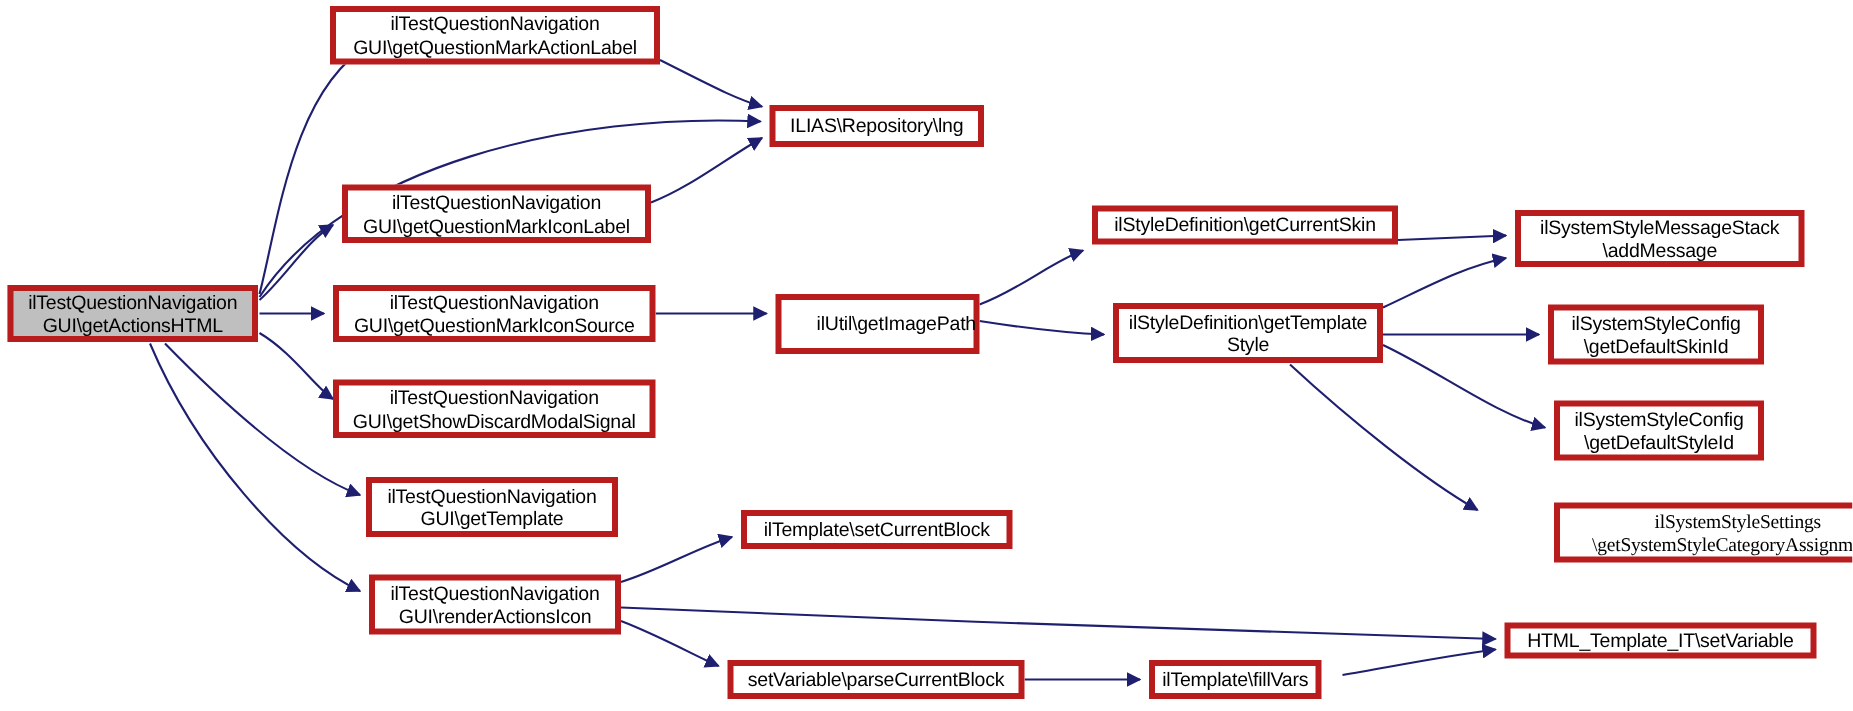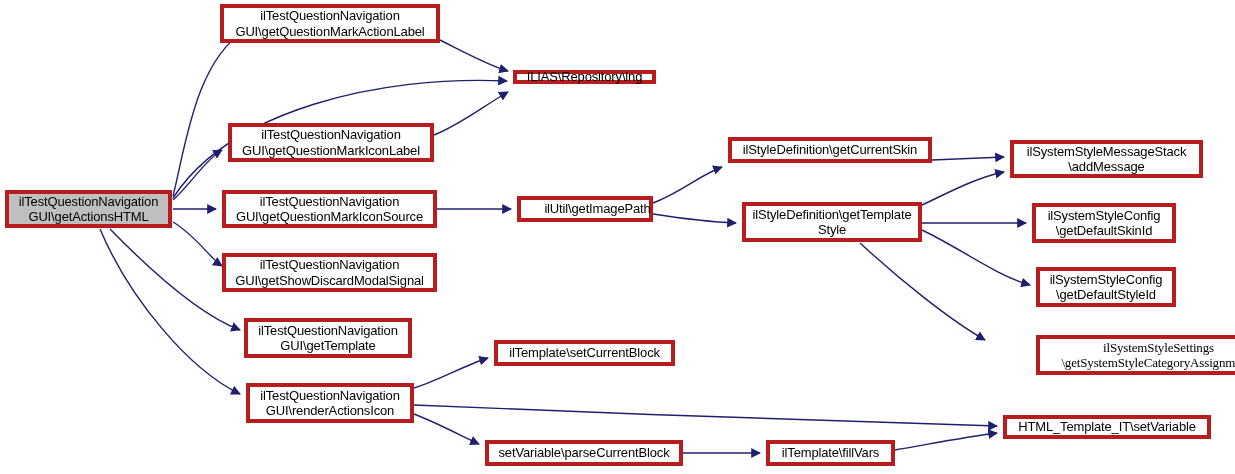--- a/index.html
+++ b/index.html
@@ -78,42 +78,42 @@
         <path d="M 683 453 L 760 453" fill="none" stroke="#1f1f70" stroke-width="1.4" marker-end="url(#arrow)"></path>
         <path d="M 895 450 C 930 444, 965 437, 997 433" fill="none" stroke="#1f1f70" stroke-width="1.4" marker-end="url(#arrow)"></path>
       </g>
   </svg>
 
   <div id="nodes">
       <div class="node highlight" style="left: 5px; top: 190px; width: 167px; height: 38px;">ilTestQuestionNavigation
 GUI\getActionsHTML</div>
       <div class="node" style="left: 220px; top: 4px; width: 220px; height: 39px;">ilTestQuestionNavigation
 GUI\getQuestionMarkActionLabel</div>
-      <div class="node" style="left: 513px; top: 70px; width: 143px; height: 14px;">ILIAS\Repository\lng</div>
+      <div class="node" style="left: 513px; top: 70px; width: 143px; height: 28px;">ILIAS\Repository\lng</div>
       <div class="node" style="left: 228px; top: 123px; width: 206px; height: 39px;">ilTestQuestionNavigation
 GUI\getQuestionMarkIconLabel</div>
       <div class="node" style="left: 222px; top: 190px; width: 215px; height: 38px;">ilTestQuestionNavigation
 GUI\getQuestionMarkIconSource</div>
       <div class="node" style="left: 222px; top: 253px; width: 215px; height: 39px;">ilTestQuestionNavigation
 GUI\getShowDiscardModalSignal</div>
       <div class="node" style="left: 244px; top: 318px; width: 168px; height: 40px;">ilTestQuestionNavigation
 GUI\getTemplate</div>
       <div class="node" style="left: 246px; top: 383px; width: 168px; height: 40px;">ilTestQuestionNavigation
 GUI\renderActionsIcon</div>
-      <div class="node" style="left: 517px; top: 196px; width: 136px; height: 26px; padding-left: 25px;">ilUtil\getImagePath</div>
+      <div class="node" style="left: 517px; top: 196px; width: 136px; height: 40px; padding-left: 25px;">ilUtil\getImagePath</div>
       <div class="node" style="left: 728px; top: 137px; width: 204px; height: 26px;">ilStyleDefinition\getCurrentSkin</div>
       <div class="node" style="left: 742px; top: 202px; width: 180px; height: 40px;">ilStyleDefinition\getTemplate
 Style</div>
       <div class="node" style="left: 1010px; top: 140px; width: 193px; height: 38px;">ilSystemStyleMessageStack
 \addMessage</div>
       <div class="node" style="left: 1032px; top: 203px; width: 144px; height: 40px;">ilSystemStyleConfig
 \getDefaultSkinId</div>
       <div class="node" style="left: 1036px; top: 267px; width: 140px; height: 40px;">ilSystemStyleConfig
 \getDefaultStyleId</div>
       <div class="node" style="left: 1036px; top: 335px; width: 245px; height: 40px; font-family: Liberation Serif, serif;">ilSystemStyleSettings
 \getSystemStyleCategoryAssignments</div>
       <div class="node" style="left: 494px; top: 340px; width: 181px; height: 26px;">ilTemplate\setCurrentBlock</div>
       <div class="node" style="left: 1003px; top: 415px; width: 208px; height: 24px;">HTML_Template_IT\setVariable</div>
       <div class="node" style="left: 485px; top: 440px; width: 198px; height: 26px;">setVariable\parseCurrentBlock</div>
-      <div class="node" style="left: 766px; top: 440px; width: 129px; height: 26px;">ilTemplate\fillVars</div>
+      <div class="node" style="left: 766px; top: 440px; width: 115px; height: 26px;">ilTemplate\fillVars</div>
     </div>
 
 </div>
 
 </body></html>

